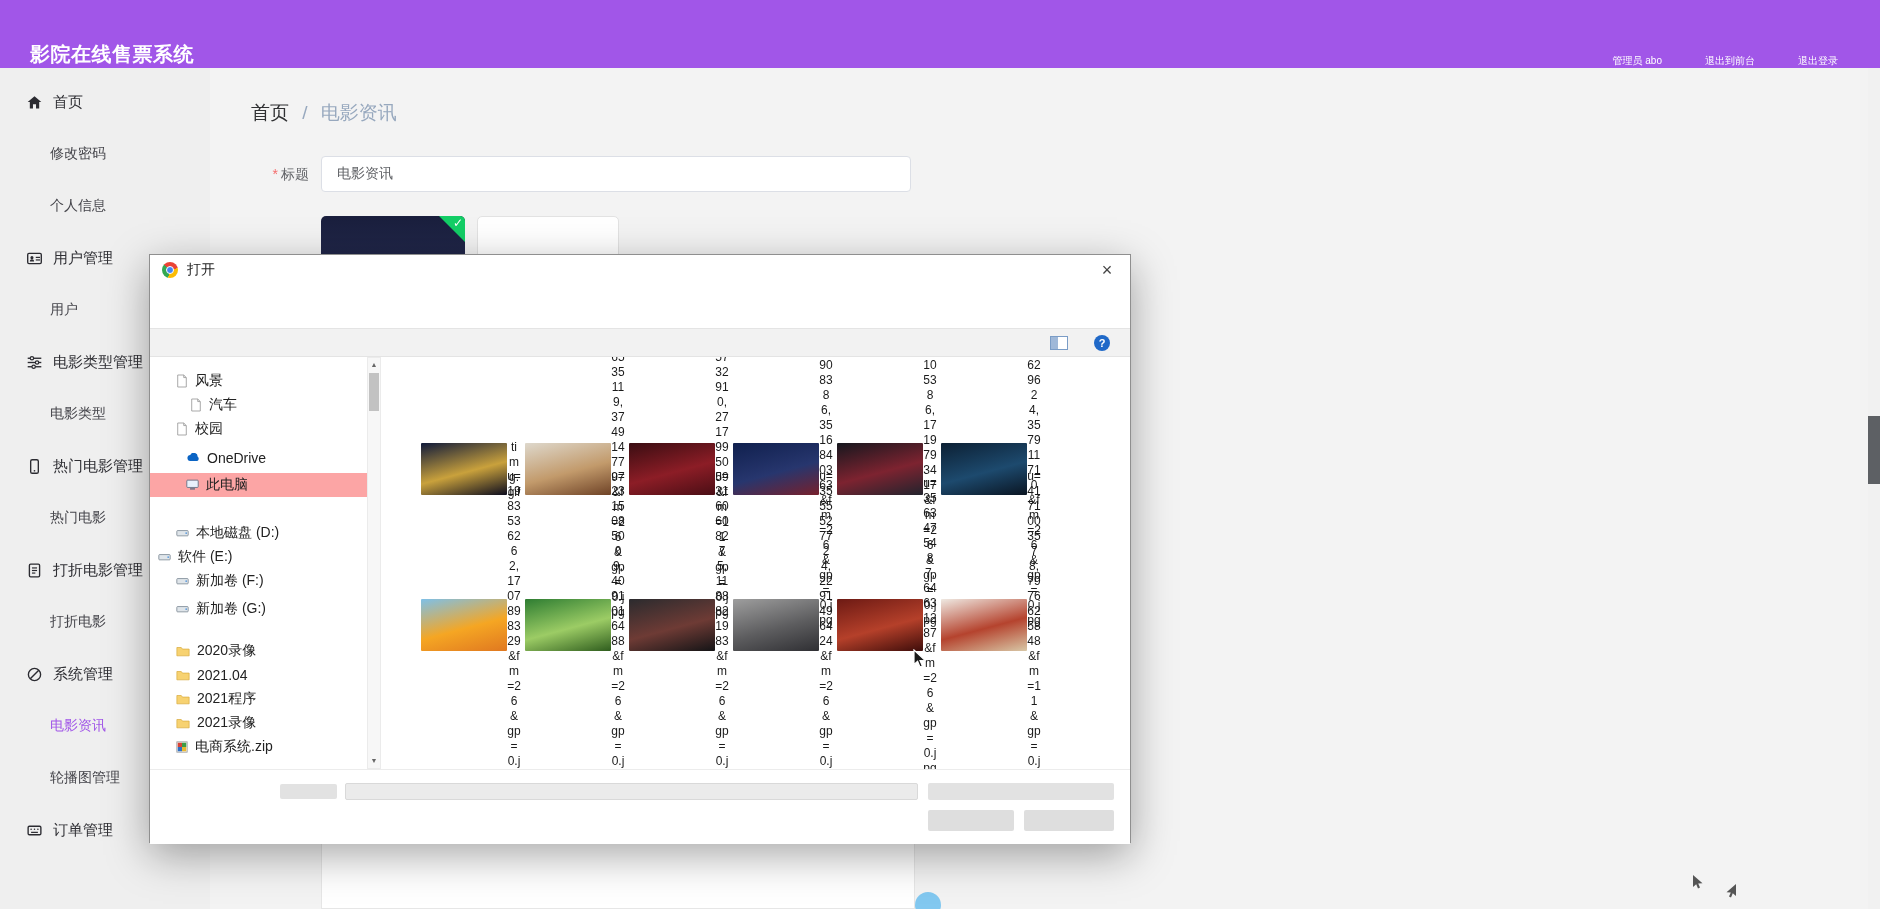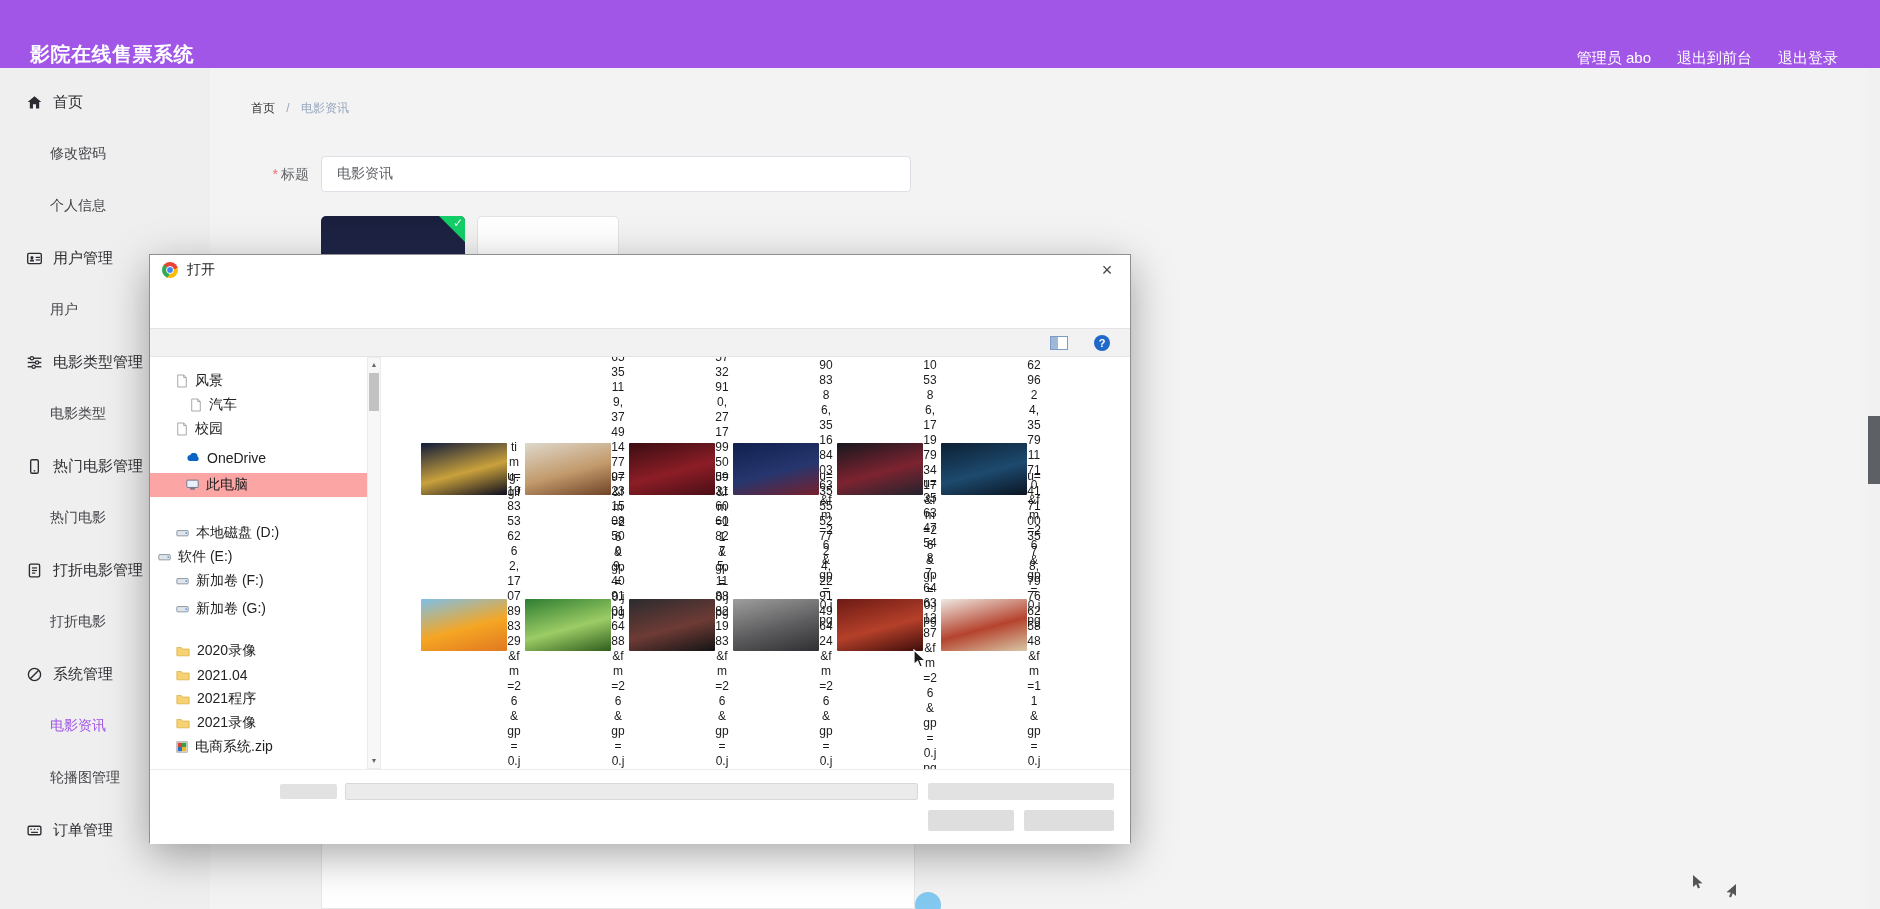--- a/index.html
+++ b/index.html
@@ -4,35 +4,35 @@
 <style>
   *{margin:0;padding:0;box-sizing:border-box}
   html,body{width:1880px;height:909px;overflow:hidden;background:#f3f3f3;
     font-family:"Liberation Sans","DejaVu Sans",sans-serif}
   :root{--accent:#a156e8}
 
   
   .header{position:absolute;left:0;top:0;width:1880px;height:68px;background:var(--accent);
     display:flex;align-items:flex-end;justify-content:space-between;padding:0 42px 0 30px;z-index:60}
   .app-title{color:#fff;font-size:20px;font-weight:bold;letter-spacing:.5px}
-  .header-right{display:flex;gap:26px;color:#fff;font-size:15px}
+  .header-right{display:flex;gap:43px;color:#fff;font-size:10px}
   .header-right span{cursor:pointer;white-space:nowrap}
 
   
   .sidebar{position:absolute;left:0;top:68px;width:210px;height:841px;background:#efefef;padding-top:8px;z-index:10;overflow:hidden}
   .sb-item{height:52px;display:flex;align-items:center;padding-left:26px;position:relative;cursor:pointer}
   .sb-top{font-size:15px;color:#2f2f34}
   .sb-sub{padding-left:50px;font-size:14px;color:#45454b}
   .sb-sub.active{color:var(--accent)}
   .sb-icon{width:17px;height:17px;margin-right:10px;display:inline-flex;flex:none}
   .sb-chev{position:absolute;right:18px;top:50%;transform:translateY(-50%);display:inline-flex}
 
   
   .main{position:absolute;left:210px;top:68px;width:1658px;height:841px;background:#f3f3f3;overflow:hidden}
-  .breadcrumb{position:absolute;left:41px;top:32px;font-size:12px}
+  .breadcrumb{position:absolute;left:41px;top:32px;font-size:19px}
   .bc-home{color:#303133;cursor:pointer}
   .bc-sep{color:#97a8be;margin:0 8px}
   .bc-cur{color:#97a8be}
   .form-label{position:absolute;left:0;top:98px;width:99px;text-align:right;font-size:14px;color:#606266}
   .req{color:#f56c6c;margin-right:3px}
   .title-input{position:absolute;left:111px;top:88px;width:590px;height:36px;border:1px solid #dcdfe6;
     border-radius:4px;background:#fff;font-size:14px;color:#606266;padding:0 15px;outline:none;
     font-family:"Liberation Sans","DejaVu Sans",sans-serif}
   .upload-thumb{position:absolute;left:111px;top:148px;width:144px;height:102px;border-radius:5px;overflow:hidden;cursor:pointer;
     background:linear-gradient(180deg,#1a1f3d 0%,#23294e 55%,#b8923c 74%,#141222 100%)}

